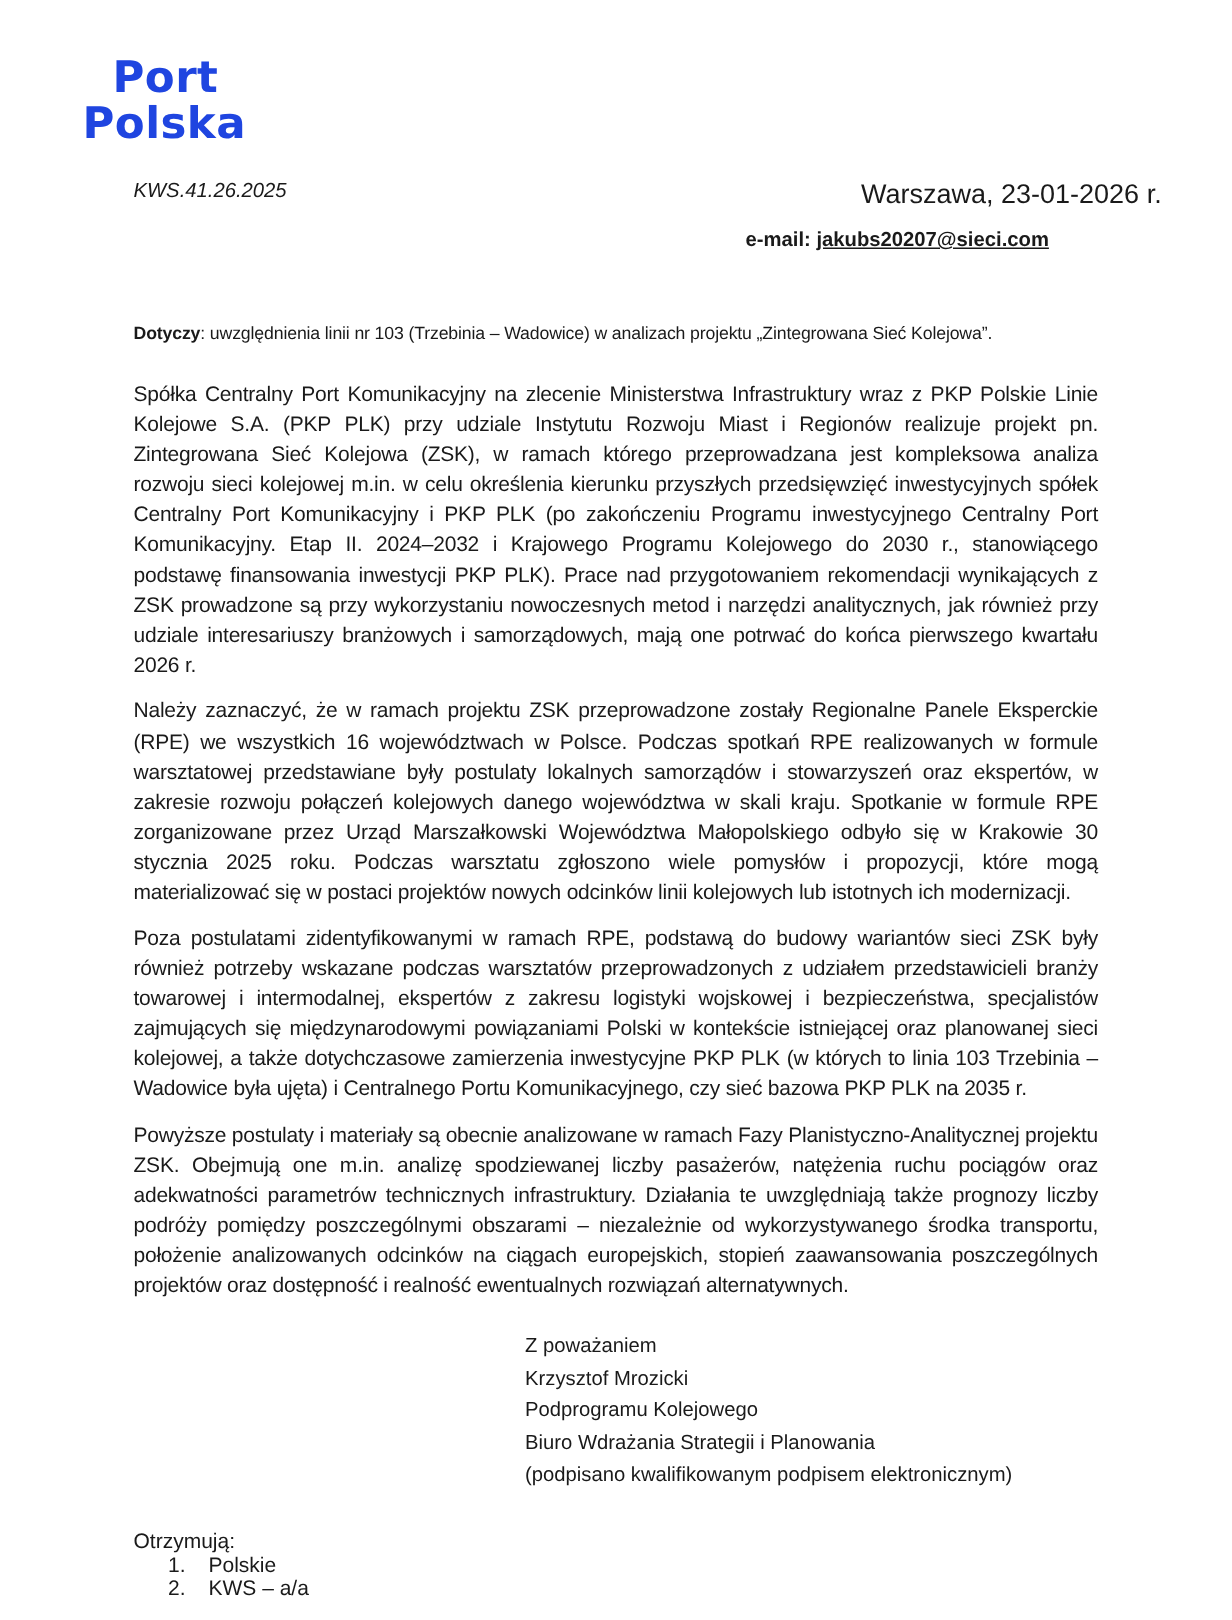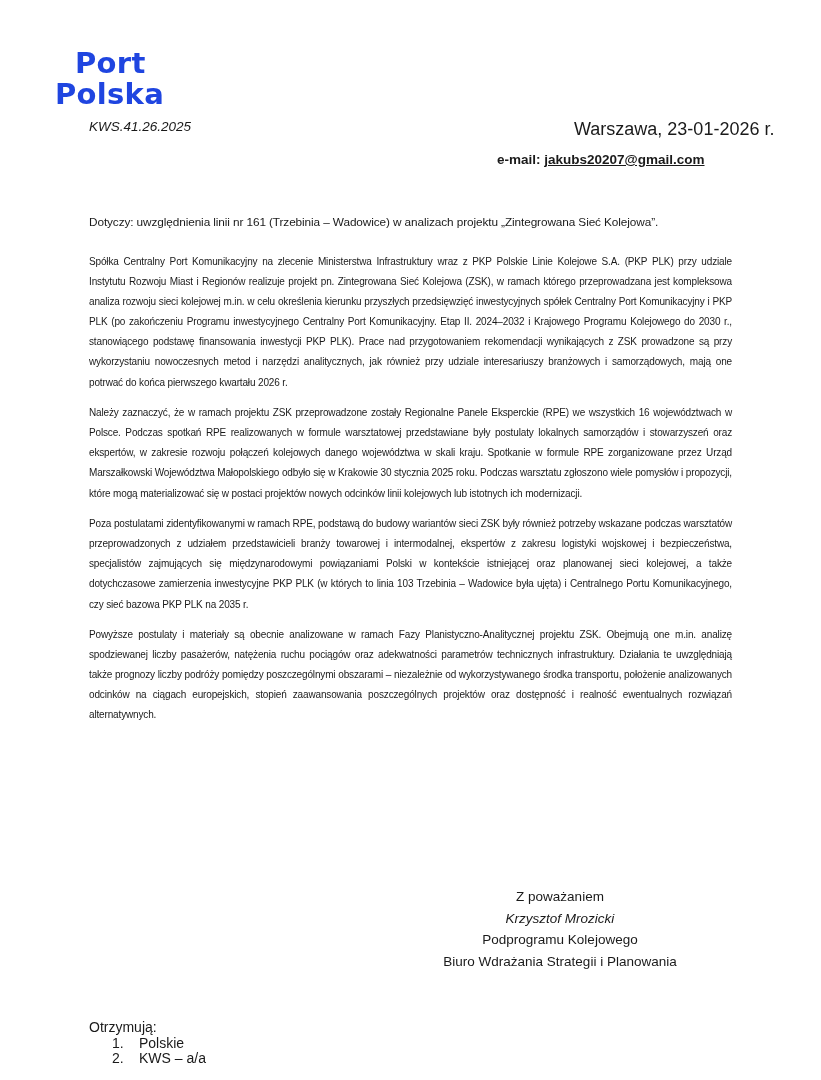--- a/index.html
+++ b/index.html
@@ -18,21 +18,20 @@
   .logo {
     position: absolute;
     left: 55px;
     top: 36px;
     color: #1f45e0;
     font-family: "DejaVu Sans", sans-serif;
     font-weight: bold;
     font-size: 29px;
     line-height: 31px;
     letter-spacing: 0.3px;
-    margin-top: 12px;
   }
   .logo .line1 { padding-left: 20px; display: block; }
   .logo .line2 { display: block; }
   .ref-number {
     position: absolute;
     left: 89px;
     top: 119px;
     font-size: 13.5px;
     font-style: italic;
   }
@@ -54,44 +53,43 @@
     text-decoration: underline;
     color: #1a1a1a;
   }
   .subject {
     position: absolute;
     left: 89px;
     top: 215px;
     font-size: 11.8px;
     letter-spacing: -0.1px;
   }
-  .subject .label { font-weight: normal; text-align: right; }
+  .subject .label { font-weight: bold; text-align: right; }
   .body-text {
     position: absolute;
     left: 89px;
     top: 252px;
     width: 643px;
-    font-size: 10px;
+    font-size: 14px;
     line-height: 20.1px;
     text-align: justify;
     letter-spacing: -0.15px;
   }
   .body-text p {
     margin: 0 0 10.5px 0;
   }
   .closing {
     position: absolute;
     left: 350px;
     top: 886px;
     width: 420px;
-    text-align: center;
     font-size: 13.5px;
     line-height: 21.5px;
   }
-  .closing .signer-name { font-style: italic; }
+  .closing .signer-name { }
   .closing div { white-space: nowrap; }
   .distribution {
     position: absolute;
     left: 89px;
     top: 1020px;
     font-size: 14px;
     line-height: 15.5px;
   }
   .distribution ol {
     margin: 0;
@@ -114,40 +112,41 @@
 <div class="logo" style="color: rgb(31, 69, 224);">
   <span class="line1">Port</span>
   <span class="line2">Polska</span>
 </div>
 
 <div class="ref-number">KWS.41.26.2025</div>
 <div class="place-date">Warszawa, 23-01-2026 r.</div>
 
 <div class="recipient">
   <div>
-    <span>e-mail: </span><a class="email-link">jakubs20207@gmail.com</a>
+    <span>e-mail: </span><a class="email-link">jakubs20207@sieci.com</a>
   </div>
 </div>
 
 <div class="subject">
-  <span class="label">Dotyczy</span><span>: uwzględnienia linii nr 161 (Trzebinia – Wadowice) w analizach projektu „Zintegrowana Sieć Kolejowa”.</span>
+  <span class="label">Dotyczy</span><span>: uwzględnienia linii nr 103 (Trzebinia – Wadowice) w analizach projektu „Zintegrowana Sieć Kolejowa”.</span>
 </div>
 
 <div class="body-text">
   <p>Spółka Centralny Port Komunikacyjny na zlecenie Ministerstwa Infrastruktury wraz z PKP Polskie Linie Kolejowe S.A. (PKP PLK) przy udziale Instytutu Rozwoju Miast i Regionów realizuje projekt pn. Zintegrowana Sieć Kolejowa (ZSK), w ramach którego przeprowadzana jest kompleksowa analiza rozwoju sieci kolejowej m.in. w celu określenia kierunku przyszłych przedsięwzięć inwestycyjnych spółek Centralny Port Komunikacyjny i PKP PLK (po zakończeniu Programu inwestycyjnego Centralny Port Komunikacyjny. Etap II. 2024–2032 i Krajowego Programu Kolejowego do 2030 r., stanowiącego podstawę finansowania inwestycji PKP PLK). Prace nad przygotowaniem rekomendacji wynikających z ZSK prowadzone są przy wykorzystaniu nowoczesnych metod i narzędzi analitycznych, jak również przy udziale interesariuszy branżowych i samorządowych, mają one potrwać do końca pierwszego kwartału 2026 r.</p>
   <p>Należy zaznaczyć, że w ramach projektu ZSK przeprowadzone zostały Regionalne Panele Eksperckie (RPE) we wszystkich 16 województwach w Polsce. Podczas spotkań RPE realizowanych w formule warsztatowej przedstawiane były postulaty lokalnych samorządów i stowarzyszeń oraz ekspertów, w zakresie rozwoju połączeń kolejowych danego województwa w skali kraju. Spotkanie w formule RPE zorganizowane przez Urząd Marszałkowski Województwa Małopolskiego odbyło się w Krakowie 30 stycznia 2025 roku. Podczas warsztatu zgłoszono wiele pomysłów i propozycji, które mogą materializować się w postaci projektów nowych odcinków linii kolejowych lub istotnych ich modernizacji.</p>
   <p>Poza postulatami zidentyfikowanymi w ramach RPE, podstawą do budowy wariantów sieci ZSK były również potrzeby wskazane podczas warsztatów przeprowadzonych z udziałem przedstawicieli branży towarowej i intermodalnej, ekspertów z zakresu logistyki wojskowej i bezpieczeństwa, specjalistów zajmujących się międzynarodowymi powiązaniami Polski w kontekście istniejącej oraz planowanej sieci kolejowej, a także dotychczasowe zamierzenia inwestycyjne PKP PLK (w których to linia 103 Trzebinia – Wadowice była ujęta) i Centralnego Portu Komunikacyjnego, czy sieć bazowa PKP PLK na 2035 r.</p>
   <p>Powyższe postulaty i materiały są obecnie analizowane w ramach Fazy Planistyczno-Analitycznej projektu ZSK. Obejmują one m.in. analizę spodziewanej liczby pasażerów, natężenia ruchu pociągów oraz adekwatności parametrów technicznych infrastruktury. Działania te uwzględniają także prognozy liczby podróży pomiędzy poszczególnymi obszarami – niezależnie od wykorzystywanego środka transportu, położenie analizowanych odcinków na ciągach europejskich, stopień zaawansowania poszczególnych projektów oraz dostępność i realność ewentualnych rozwiązań alternatywnych.</p>
 </div>
 
 <div class="closing">
   <div>Z poważaniem</div>
   <div class="signer-name">Krzysztof Mrozicki</div>
   <div>Podprogramu Kolejowego</div>
   <div>Biuro Wdrażania Strategii i Planowania</div>
+  <div>(podpisano kwalifikowanym podpisem elektronicznym)</div>
 </div>
 
 <div class="distribution">
   <div>Otrzymują:</div>
   <ol>
     <li>
       <span class="num">1.</span>
       <span>Polskie</span>
     </li>
     <li>

